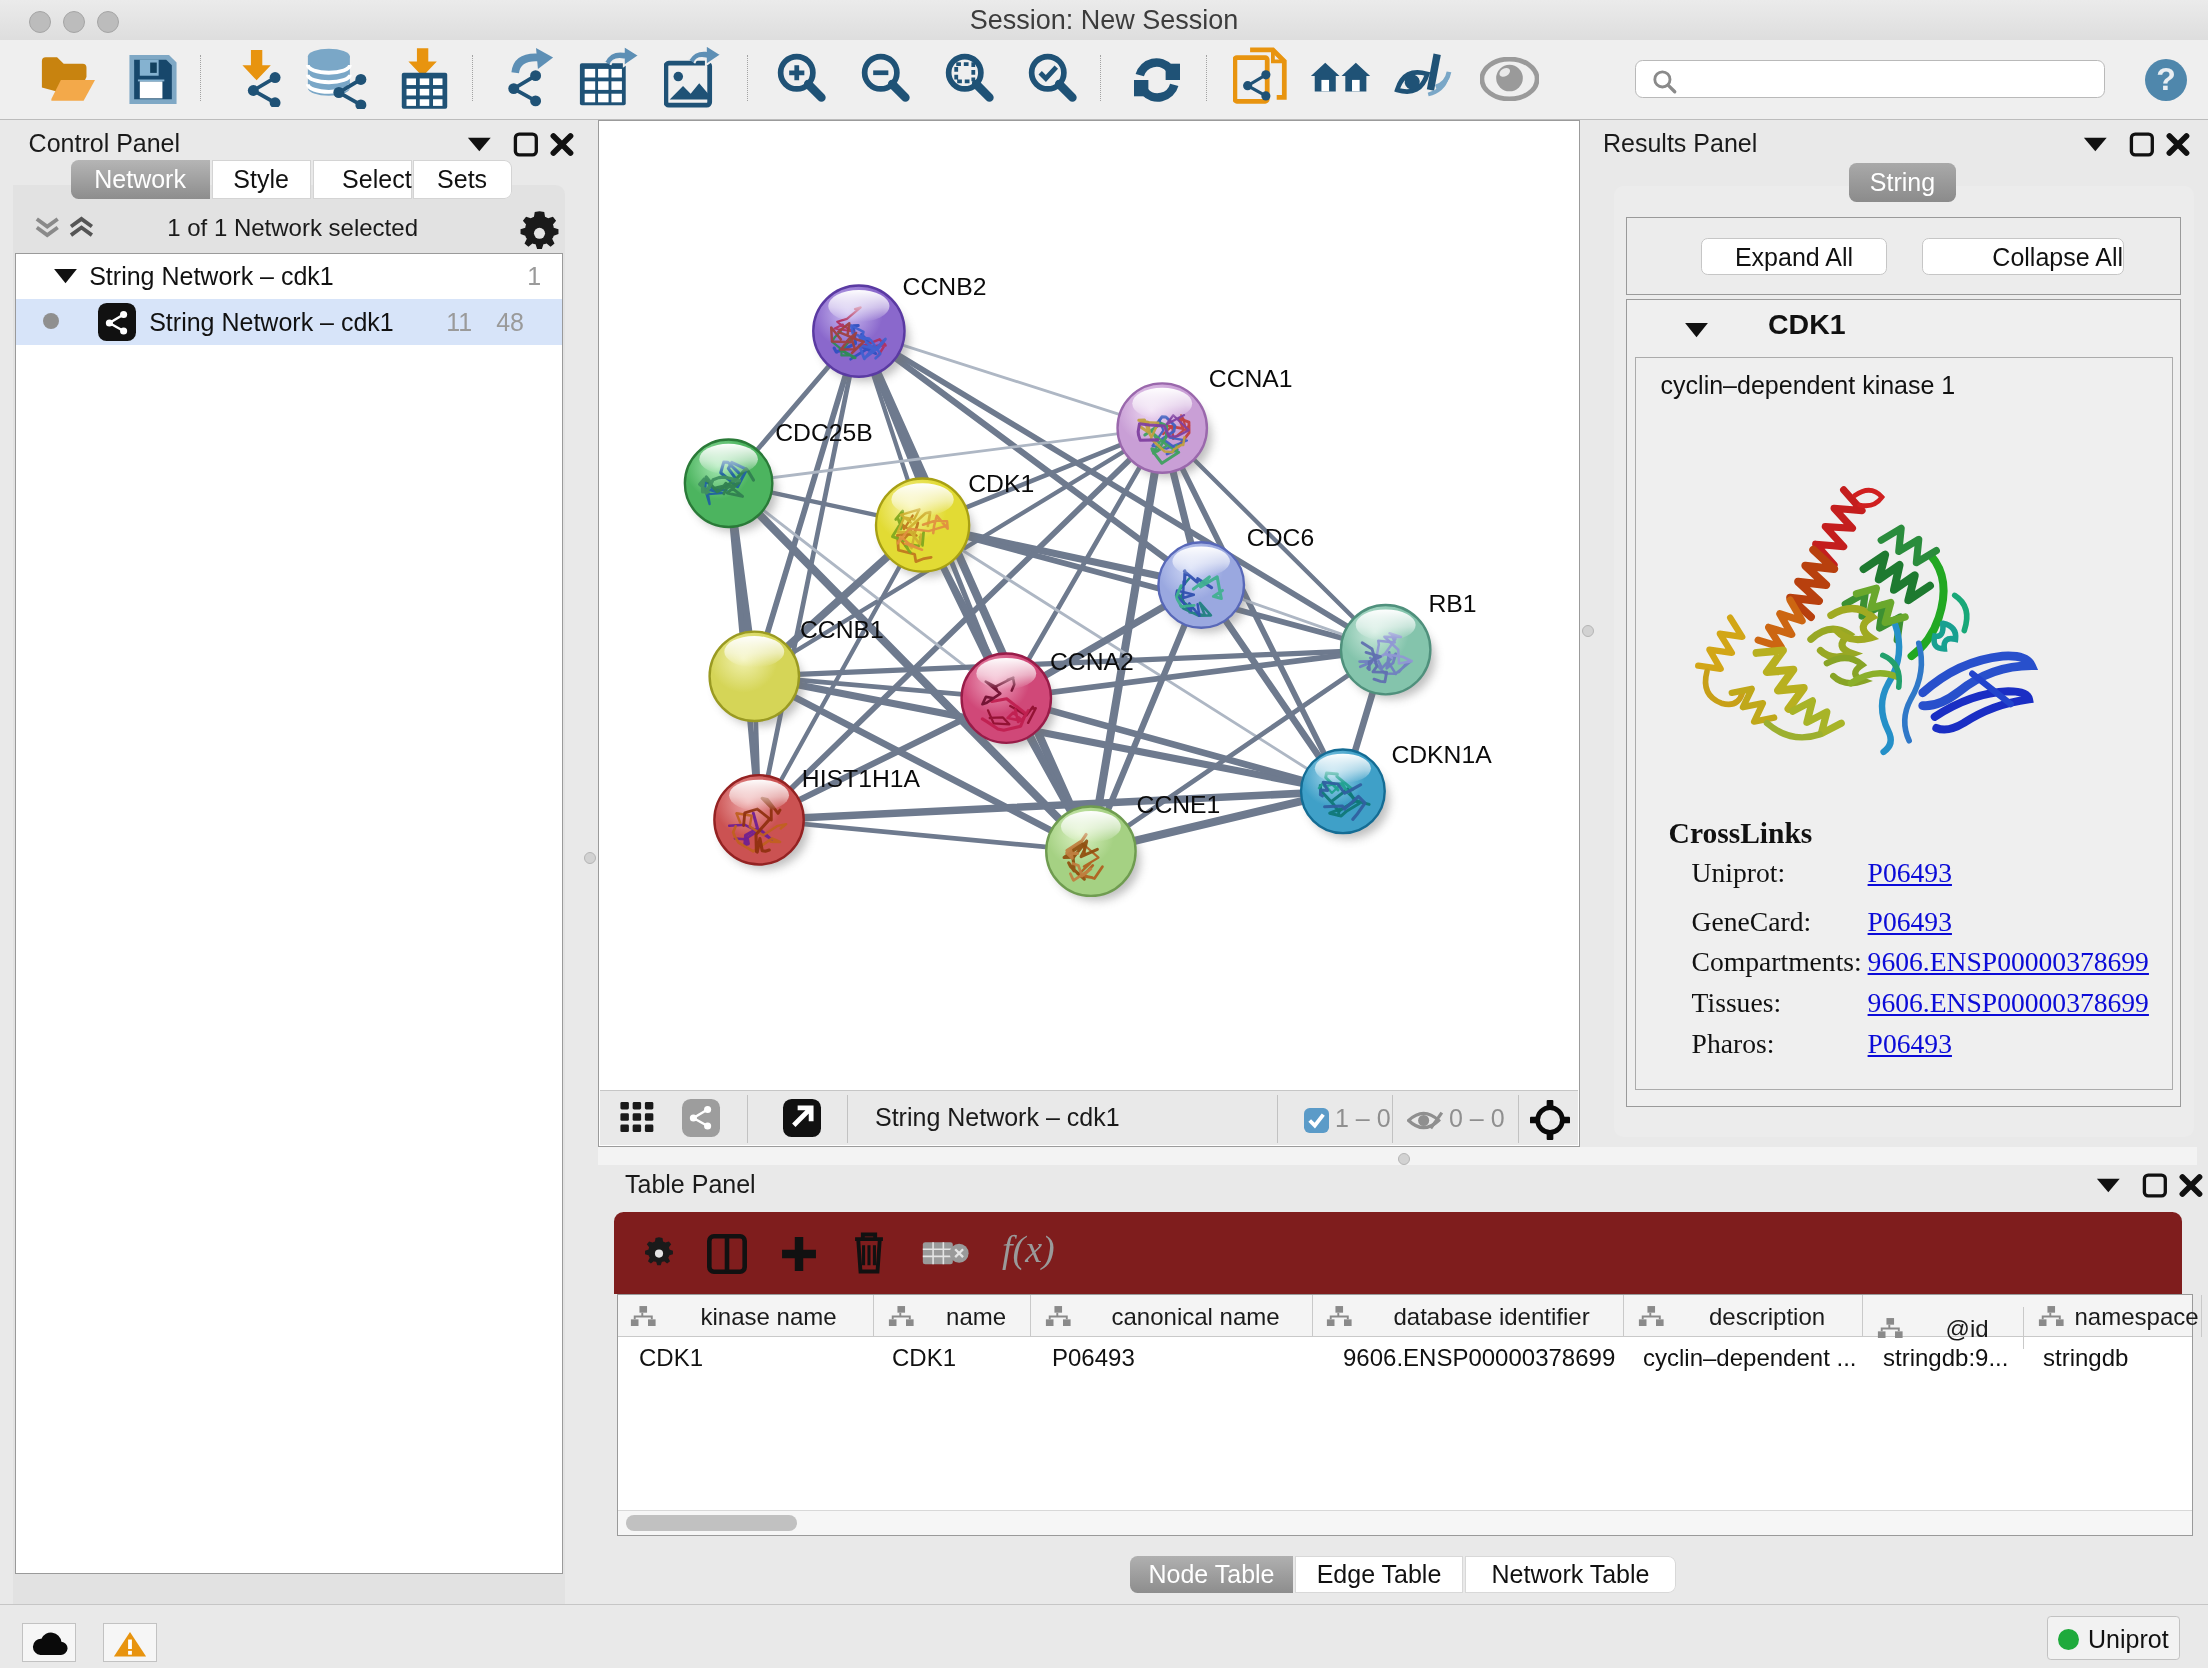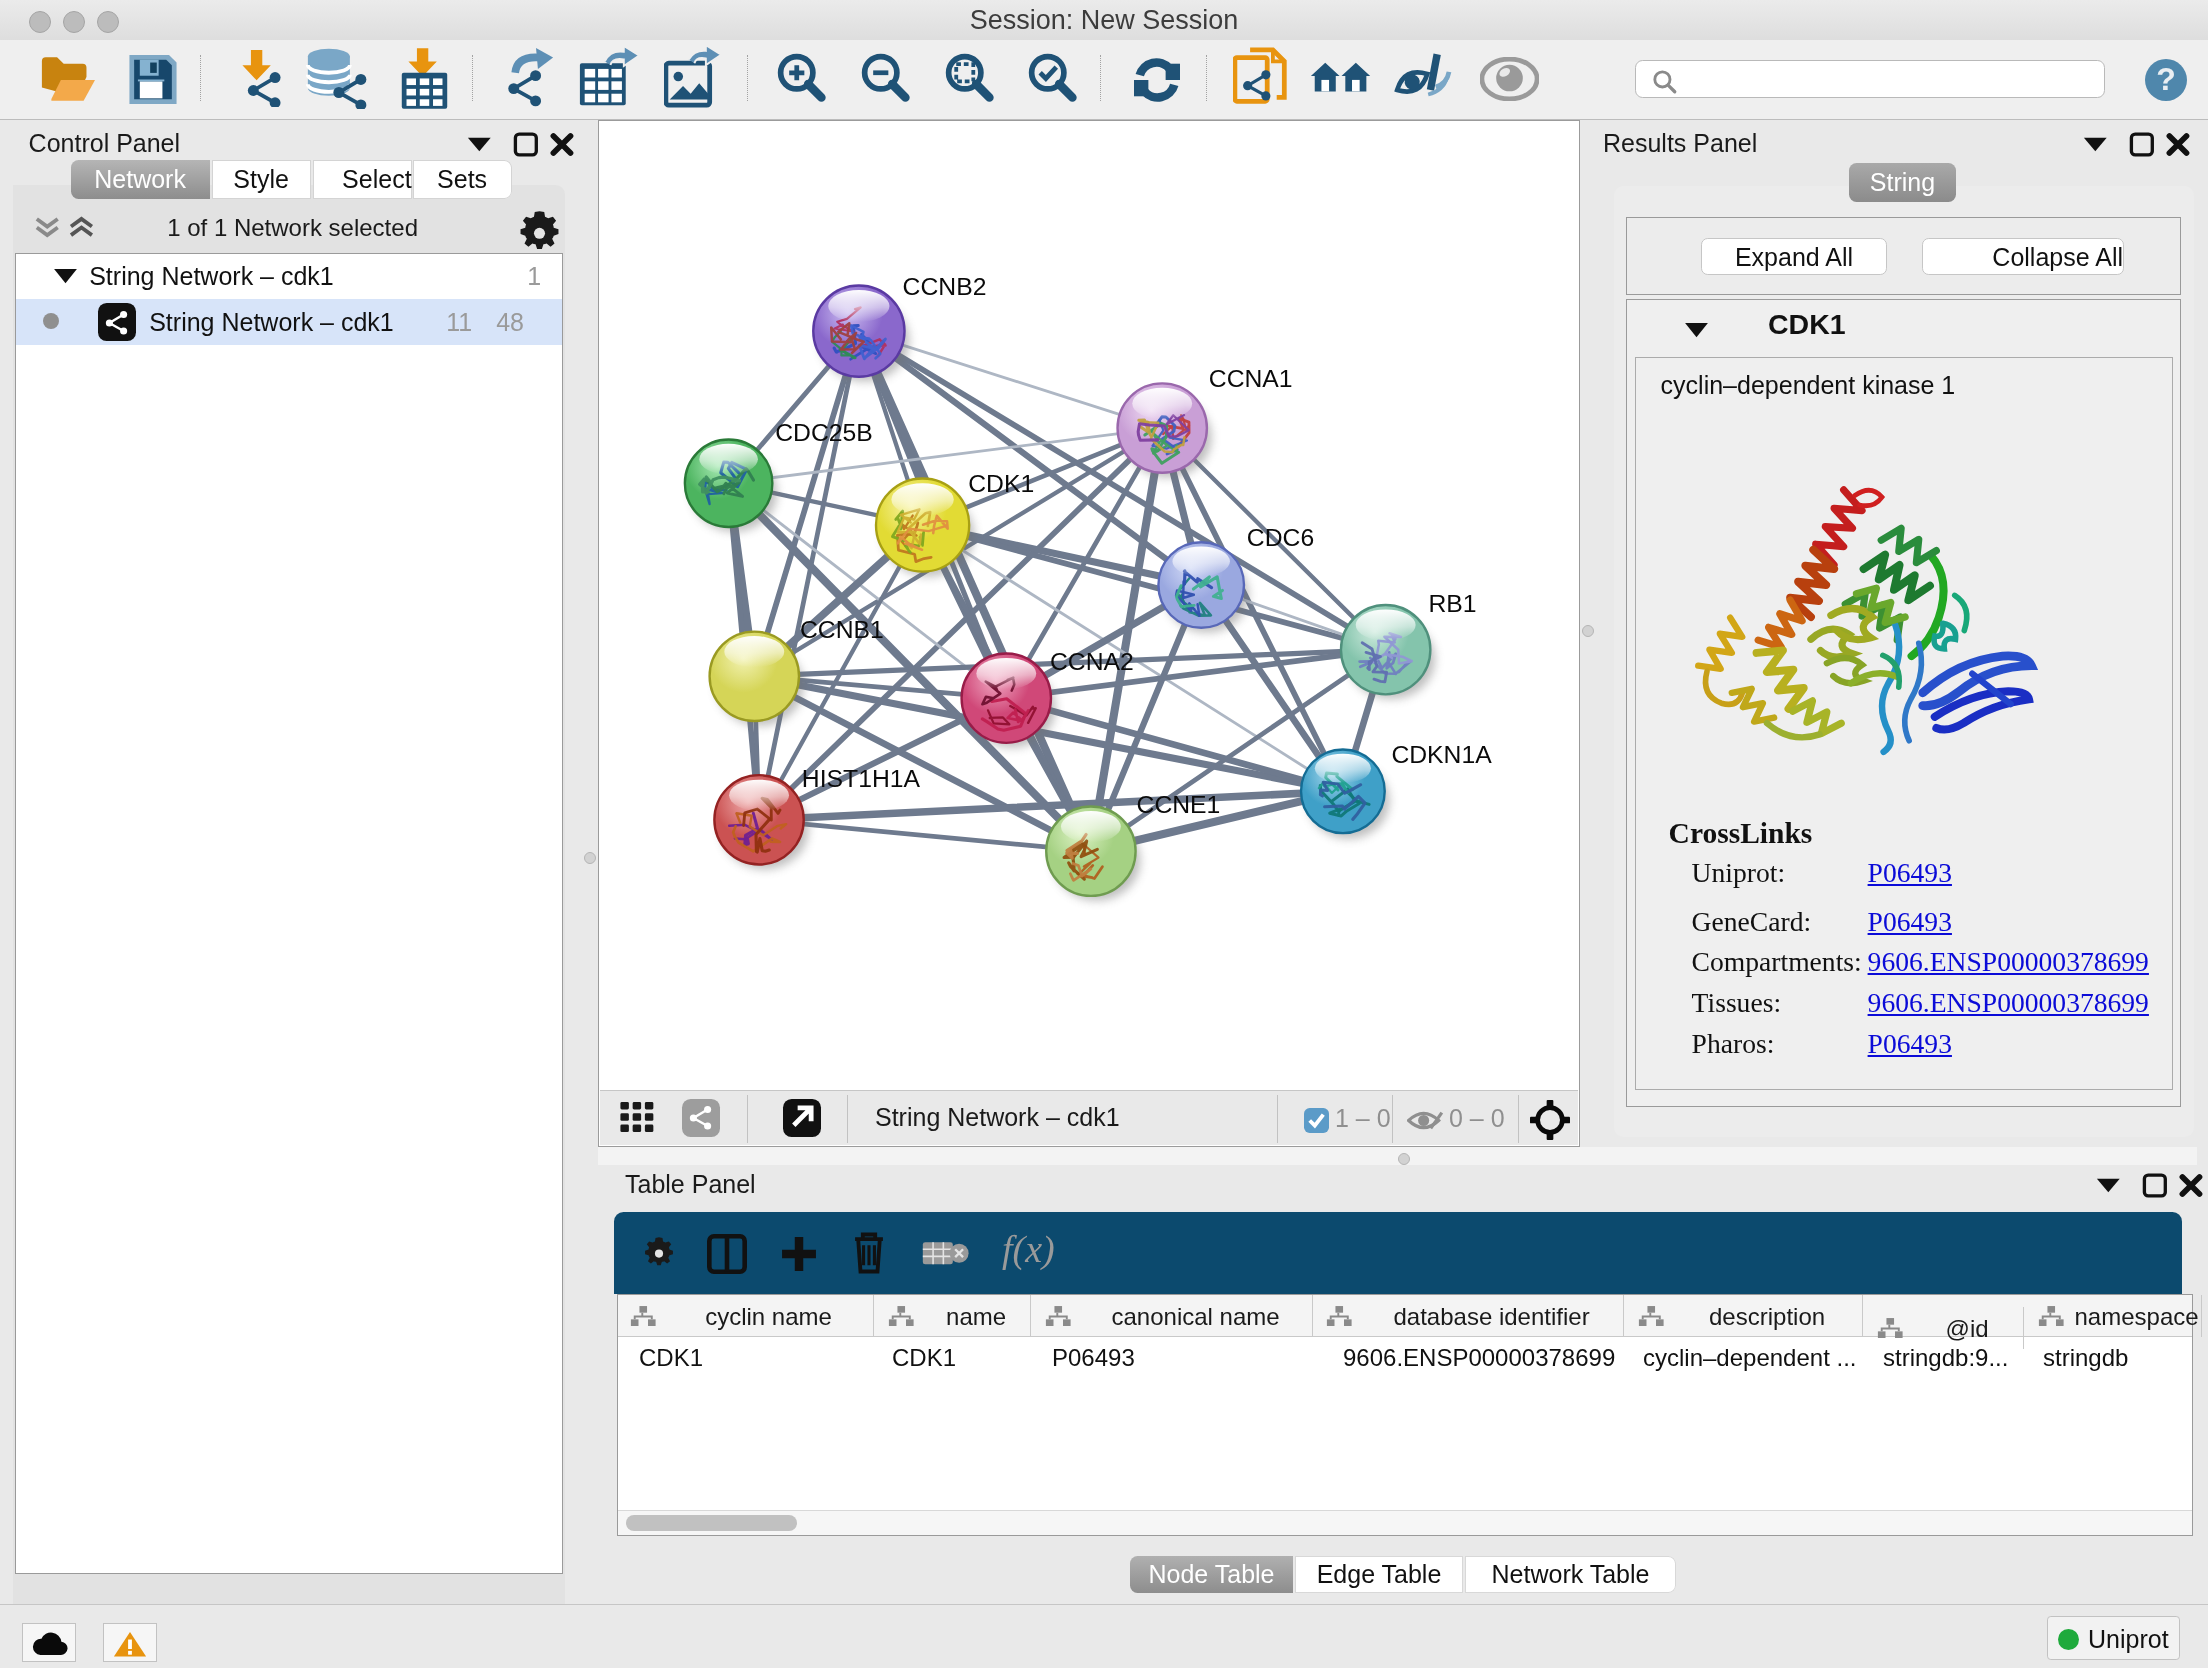--- a/index.html
+++ b/index.html
@@ -601,21 +601,21 @@
   </div>
 </div>
 
 <div style="position:absolute;left:598px;top:1165px;width:1599px;height:437px;background:#e9e9e9">
   <div style="position:absolute;left:27px;top:4.8px;font-size:25px;color:#1a1a1a">Table Panel</div>
   <svg style="position:absolute;left:1497px;top:7.6px" width="114" height="25" viewBox="0 0 120 26">
 <path d="M2 6 h24 l-12 14 z" fill="#111"></path>
 <rect x="52" y="2" width="22" height="22" rx="4" fill="none" stroke="#111" stroke-width="3.5"></rect>
 <path d="M92 4 l18 18 M110 4 l-18 18" stroke="#111" stroke-width="6" stroke-linecap="round"></path>
 </svg>
-  <div style="position:absolute;left:16px;top:47px;width:1568px;height:82px;background:#0c4a6e;border-radius:9.5px 9.5px 0 0">
+  <div style="position:absolute;left:16px;top:47px;width:1568px;height:82px;background:#7f1d1d;border-radius:9.5px 9.5px 0 0">
     <svg style="position:absolute;left:27px;top:23px" width="36" height="36" viewBox="0 0 62 62">
         <g transform="translate(0,2)">
           <path d="M31 2 l6 1 1 6a13 13 0 0 1 4 2l6-2 4 5-4 5a13 13 0 0 1 1 4l6 2v6l-6 2a13 13 0 0 1-2 4l3 6-5 4-5-4a13 13 0 0 1-4 1l-2 6h-6l-2-6a13 13 0 0 1-4-1l-5 4-5-4 3-6a13 13 0 0 1-2-4l-6-2v-6l6-2a13 13 0 0 1 1-4l-4-5 4-5 6 2a13 13 0 0 1 4-2l1-6z" fill="#1a1a1a"></path>
           <circle cx="31" cy="30" r="7" fill="#e4e4e4"></circle>
         </g>
       </svg>
     <svg style="position:absolute;left:93px;top:22px" width="40" height="40" viewBox="0 0 52 52">
         <rect x="3" y="3" width="46" height="46" rx="6" fill="none" stroke="#111" stroke-width="6"></rect>
         <path d="M26 3 v46" stroke="#111" stroke-width="6"></path>
       </svg>
@@ -642,21 +642,21 @@
     <div style="position:absolute;left:0;top:0;width:100%;height:42px;background:#f4f4f4;border-bottom:1.9px solid #c9c9c9">
         <div style="position:absolute;left:0px;top:0;width:256px;height:42px;border-right:1.9px solid #c9c9c9">
       <div style="position:absolute;left:11.4px;top:9.5px"><svg width="28.5" height="23" viewBox="0 0 30 24">
               <g fill="#8a8a8a">
                 <rect x="11" y="1" width="8" height="7"></rect>
                 <rect x="2" y="15" width="8" height="7"></rect>
                 <rect x="20" y="15" width="8" height="7"></rect>
                 <path d="M14 8 v4 M6 15 v-3 h18 v3" stroke="#8a8a8a" stroke-width="2" fill="none"></path>
               </g>
             </svg></div>
-      <div style="position:absolute;left:48px;right:1.9px;top:7.6px;text-align:center;font-size:24px;color:#1a1a1a;white-space:nowrap;overflow:hidden">cyclin name</div>
+      <div style="position:absolute;left:48px;right:1.9px;top:7.6px;text-align:center;font-size:24px;color:#1a1a1a;white-space:nowrap;overflow:hidden">kinase name</div>
         </div>
         <div style="position:absolute;left:258px;top:0;width:155px;height:42px;border-right:1.9px solid #c9c9c9">
       <div style="position:absolute;left:11.4px;top:9.5px"><svg width="28.5" height="23" viewBox="0 0 30 24">
               <g fill="#8a8a8a">
                 <rect x="11" y="1" width="8" height="7"></rect>
                 <rect x="2" y="15" width="8" height="7"></rect>
                 <rect x="20" y="15" width="8" height="7"></rect>
                 <path d="M14 8 v4 M6 15 v-3 h18 v3" stroke="#8a8a8a" stroke-width="2" fill="none"></path>
               </g>
             </svg></div>

